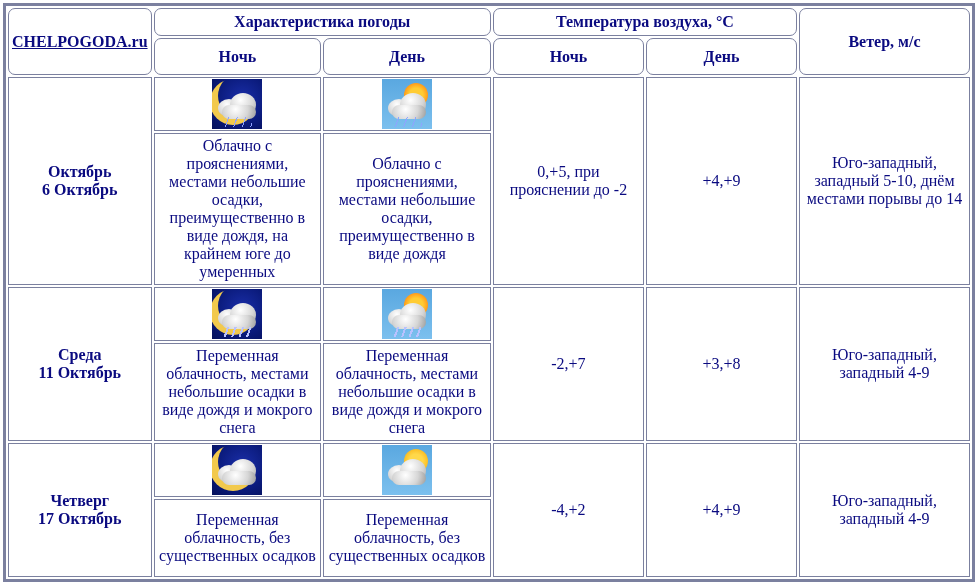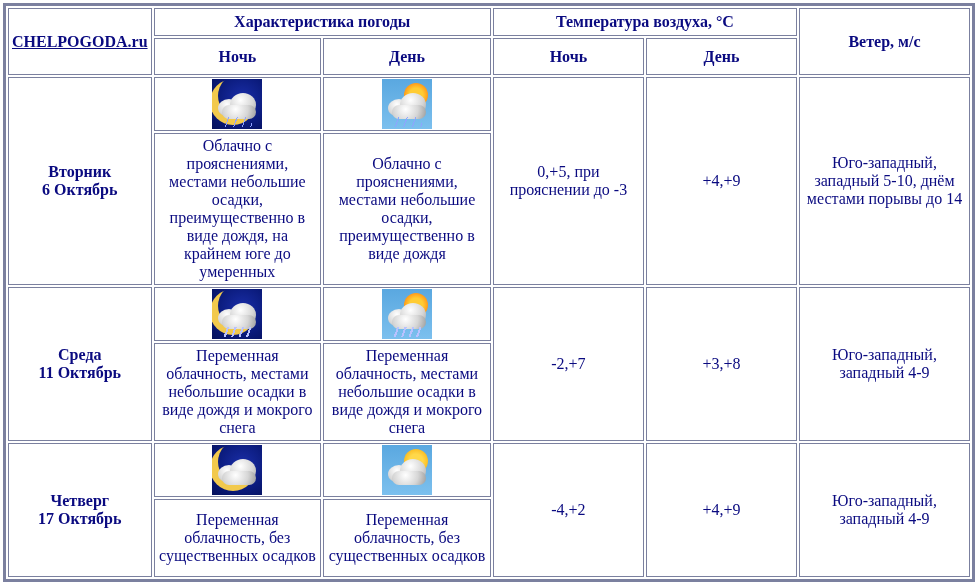--- a/index.html
+++ b/index.html
@@ -15,21 +15,21 @@
     background: #ffffff;
   }
   table.forecast td, table.forecast th {
     border: 1px solid #7b809f;
     text-align: center;
     vertical-align: middle;
     padding: 0 3px;
     font-size: 16px;
     line-height: 18px;
   }
-  table.forecast th { font-weight: bold; color: #0a0a80; }
+  table.forecast th { font-weight: bold; color: #0a0a80; border-radius: 7px; }
   .brand { font-size: 15px; font-weight: bold; text-decoration: underline; }
   .h1 { height: 28px; }
   .h2 { height: 37px; }
   .day-cell { font-weight: bold; width: 134px; }
   .icon-cell { height: 52px; padding: 1px; }
   .icon { display: inline-block; width: 50px; height: 50px; vertical-align: middle; position: relative; overflow: hidden; }
   .icon.night { background: radial-gradient(circle at 60% 40%, #1a2ea8 0%, #0a1a7a 60%, #05105a 100%); }
   .icon.day { background: linear-gradient(180deg, #5aa8e0 0%, #7cc0ee 100%); }
   .moon {
     position: absolute; left: 6px; top: -6px; width: 46px; height: 46px; border-radius: 50%;
@@ -71,34 +71,34 @@
   </tr>
   <tr class="h2">
     <th>Ночь</th>
     <th>День</th>
     <th>Ночь</th>
     <th>День</th>
   </tr>
 
   <tr>
     <td rowspan="2" class="day-cell">
-      <span>Вторник</span><br>
+      <span>Октябрь</span><br>
       <span>6 Октябрь</span>
     </td>
     <td class="icon-cell">
       <span class="icon night">
         <span class="moon"></span><span class="cloud c1"></span><span class="cloud c2"></span><span class="cloud c3"></span><span class="rain"></span>
       </span>
     </td>
     <td class="icon-cell">
       <span class="icon day">
         <span class="sun"></span><span class="cloud c1"></span><span class="cloud c2"></span><span class="cloud c3"></span><span class="rain"></span>
       </span>
     </td>
-    <td rowspan="2" class="temp-cell">0,+5, при прояснении до -3</td>
+    <td rowspan="2" class="temp-cell">0,+5, при прояснении до -2</td>
     <td rowspan="2" class="temp-cell">+4,+9</td>
     <td rowspan="2" class="wind-cell">Юго-западный, западный 5-10, днём местами порывы до 14</td>
   </tr>
   <tr>
     <td class="desc-night" style="height:150px">Облачно с прояснениями, местами небольшие осадки, преимущественно в виде дождя, на крайнем юге до умеренных</td>
     <td class="desc-day">Облачно с прояснениями, местами небольшие осадки, преимущественно в виде дождя</td>
   </tr>
 
   <tr>
     <td rowspan="2" class="day-cell">

